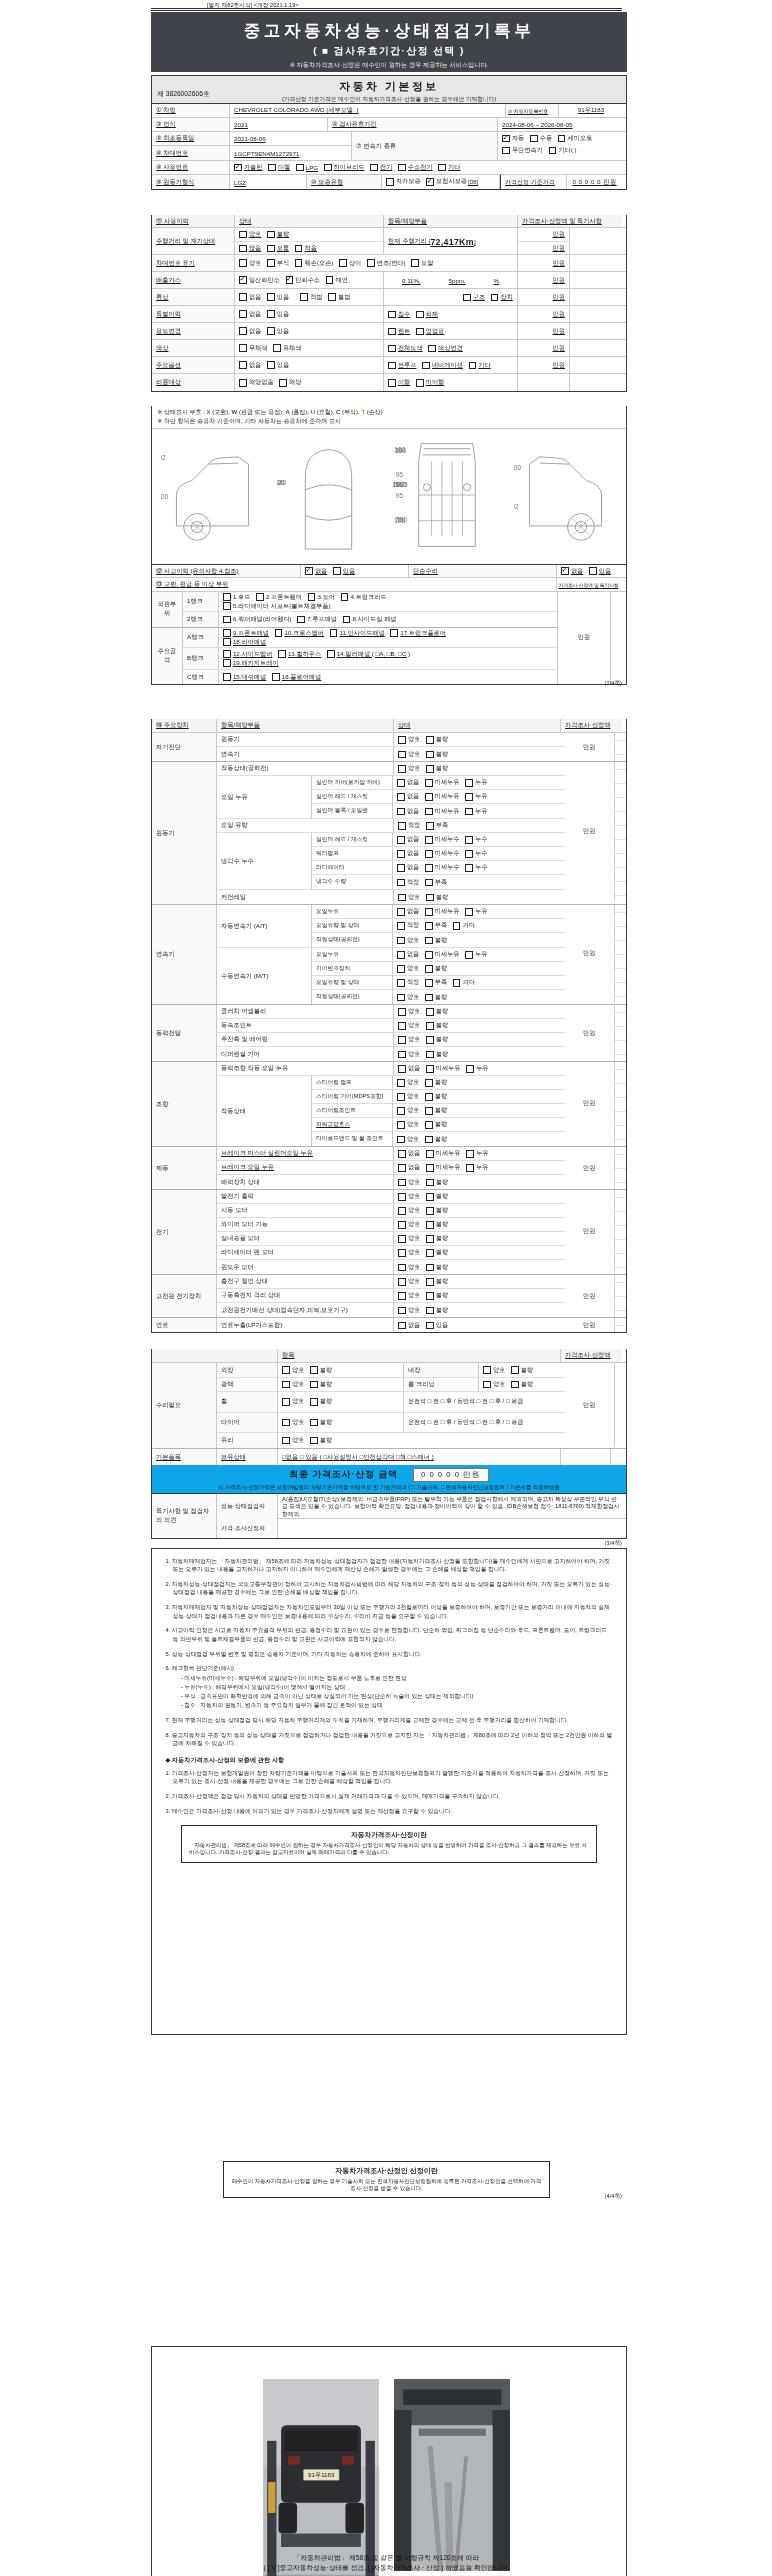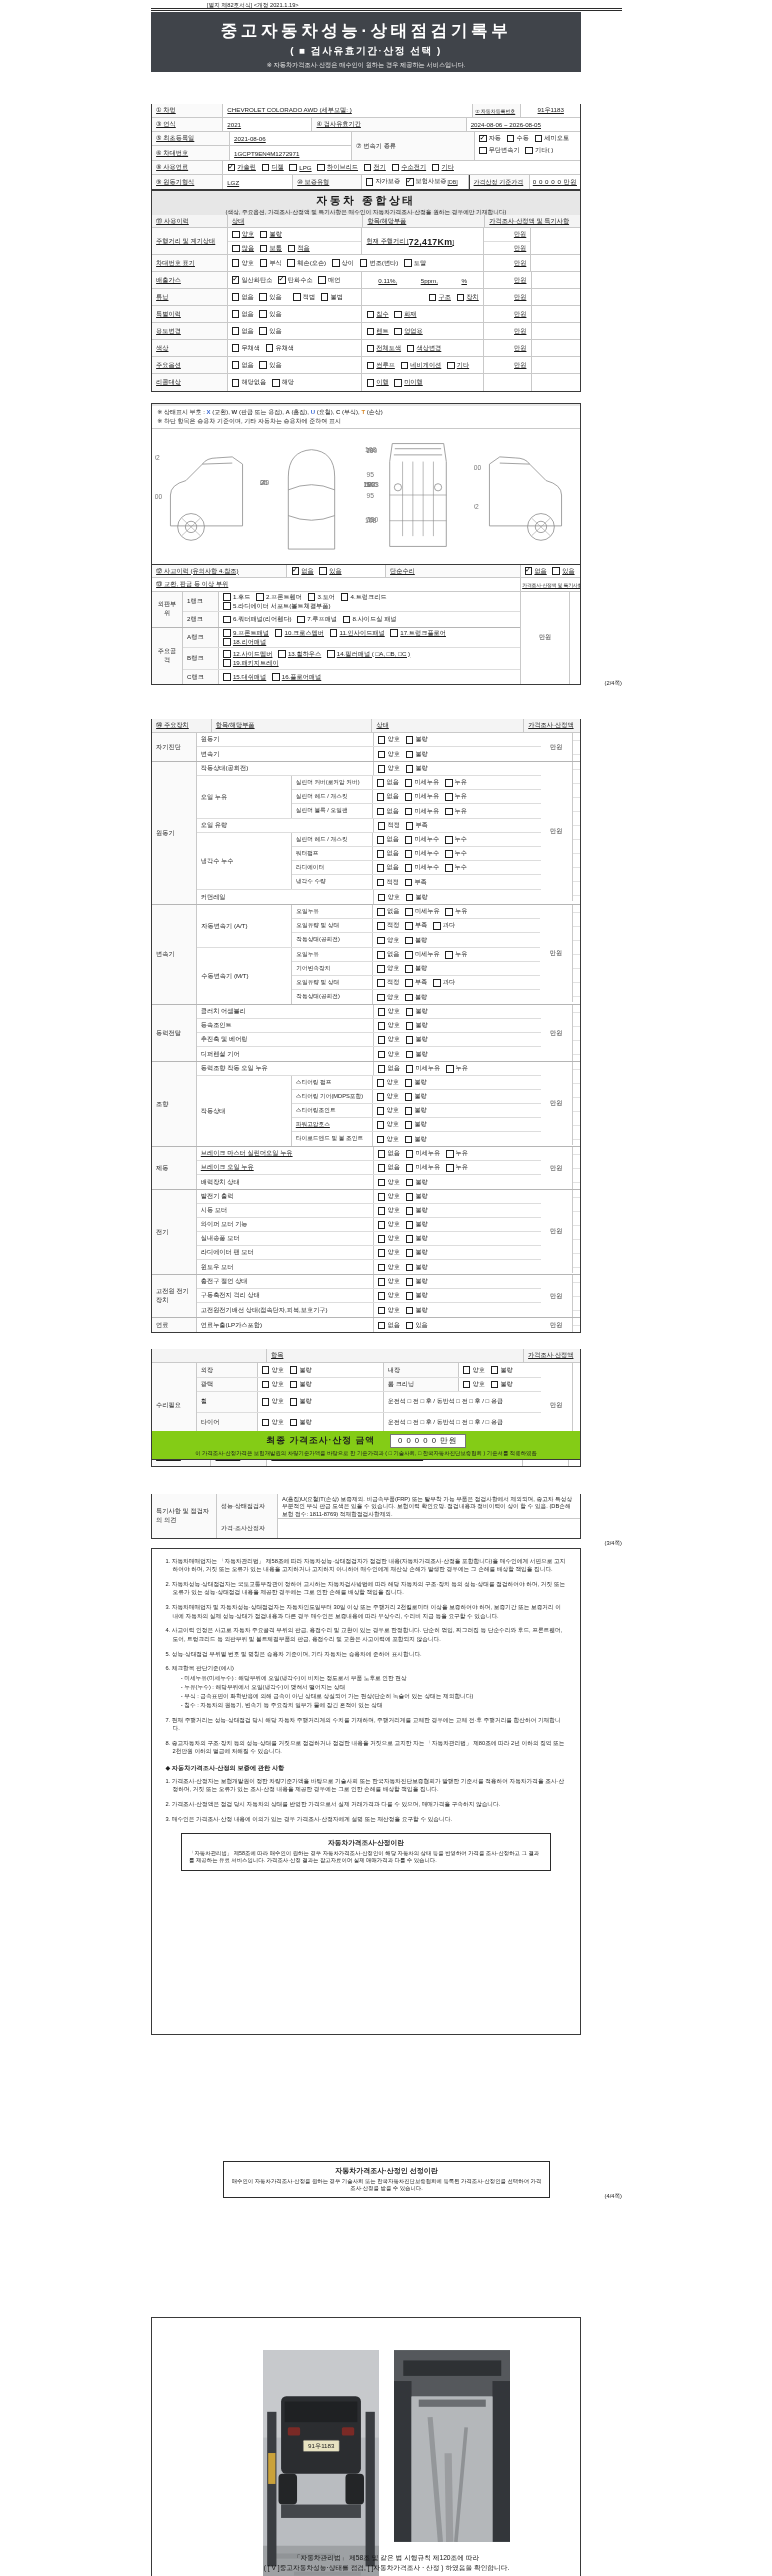--- a/index.html
+++ b/index.html
@@ -1,19 +1,19 @@
 <!DOCTYPE html>
 <html style="font-size:8.2px"><head>
 <meta charset="utf-8">
 <style>
   html,body{margin:0;padding:0;background:#ffffff;}
   body{font-family:"Liberation Sans","DejaVu Sans",sans-serif;color:#1c1c1c;}
   .page{position:relative;width:773px;height:2576px;background:#fff;overflow:hidden;}
   .form{position:absolute;left:151px;top:0;width:471px;}
-  .abs{position:absolute;left:0;width:430px;box-sizing:border-box;}
+  .abs{position:absolute;left:0;width:476px;box-sizing:border-box;}
   .note-top{position:absolute;left:57px;top:1.5px;font-size:5.7px;color:#222;}
   .rule{position:absolute;left:0;top:8.2px;width:471px;height:1px;border-top:1.5px solid #2b2b2b;border-bottom:0.5px solid #2b2b2b;}
   .band{top:12.4px;height:60px;background:#40444a;color:#fff;text-align:center;}
   .band .bt{font-size:16.5px;font-weight:bold;letter-spacing:3.6px;padding-top:7.7px;}
   .band .bs{font-size:9.8px;font-weight:bold;letter-spacing:1.5px;margin-top:2.6px;}
   .band .bn{font-size:6.2px;margin-top:3.1px;color:#eaeaea;}
   .sechead{background:#e7e7e7;border:1px solid #3a3a3a;text-align:center;position:relative;}
   .sechead .t1{font-size:10.8px;font-weight:bold;letter-spacing:2.6px;}
   .sechead .t2{font-size:5.7px;margin-top:1.5px;color:#222;}
   .docno{position:absolute;left:5.2px;top:14.4px;font-size:6.7px;color:#111;}
@@ -68,20 +68,25 @@
 
   <div class="form">
     <div class="rule"></div>
 
     <div class="abs band">
       <div class="bt">중고자동차성능·상태점검기록부</div>
       <div class="bs">( ■ 검사유효기간·산정 선택 )</div>
       <div class="bn">※ 자동차가격조사·산정은 매수인이 원하는 경우 제공하는 서비스입니다.</div>
     </div>
 
+    <div class="abs sechead" style="top:75px;height:29px;padding-top:4.1px;">
+      <div class="docno">제 3826002606호</div>
+      <div class="t1">자동차 기본정보</div>
+      <div class="t2">(가격산정 기준가격은 매수인이 자동차가격조사·산정을 원하는 경우에만 기재합니다)</div>
+    </div>
     <div class="abs tbl" style="top:104px;">
       <div class="row" style="height:14px;">
         <div class="cell lab" style="width:78px;">① 차명</div>
         <div class="cell" style="width:276px;">CHEVROLET COLORADO AWD (세부모델: )</div>
         <div class="cell lab" style="width:53px;font-size:4.9px;padding:0 2.1px;">② 자동차등록번호</div>
         <div class="cell" style="width:64px;justify-content:center;">91우1183</div>
       </div>
       <div class="row" style="height:14px;">
         <div class="cell lab" style="width:78px;">③ 연식</div>
         <div class="cell" style="width:98px;">2021</div>
@@ -1603,21 +1608,21 @@
         </div>
         <div class="row" style="height: 17.5px;">
           <div class="cell lab" style="width: 65px;">기본품목</div>
           <div class="cell lab" style="width: 61px;">보유상태</div>
           <div class="cell" style="width: 283px;">□없음  □ 있음  ( □사용설명서 □안전삼각대 □잭 □스패너 )</div>
           <div class="cell" style="width: 50px;"></div>
           <div class="cell" style="width: 11.3px;"></div>
         </div>
       </div>
 
-    <div class="abs" style="top:1431px;height:29px;background:#84cc16;border:1px solid #3a3a3a;border-top:0;text-align:center;">
+    <div class="abs" style="top:1465px;height:29px;background:#0ea5e9;border:1px solid #3a3a3a;border-top:0;text-align:center;">
       <div style="padding-top:3.1px;">
         <span style="font-size:8.8px;font-weight:bold;letter-spacing:1px;">최종 가격조사·산정 금액</span>
         <span style="display:inline-block;margin-left:12.4px;background:#fff;border:0.5px solid #777;padding:1px 7.2px;font-size:7.7px;letter-spacing:1px;">0 0 0 0 0 만원</span>
       </div>
       <div style="font-size:5.4px;margin-top:2.1px;">이 가격조사·산정가격은 보험개발원의 차량기준가액을 바탕으로 한 기준가격과 ( □ 기술사회, □ 한국자동차진단보증협회 ) 기준서를 적용하였음</div>
     </div>
 
     <div class="abs tbl" style="top:1494px;">
       <div style="display:flex;">
         <div class="gc1" style="width:65px;border-right:0.5px solid #c9c9c9;">특기사항 및 점검자의 의견</div>

